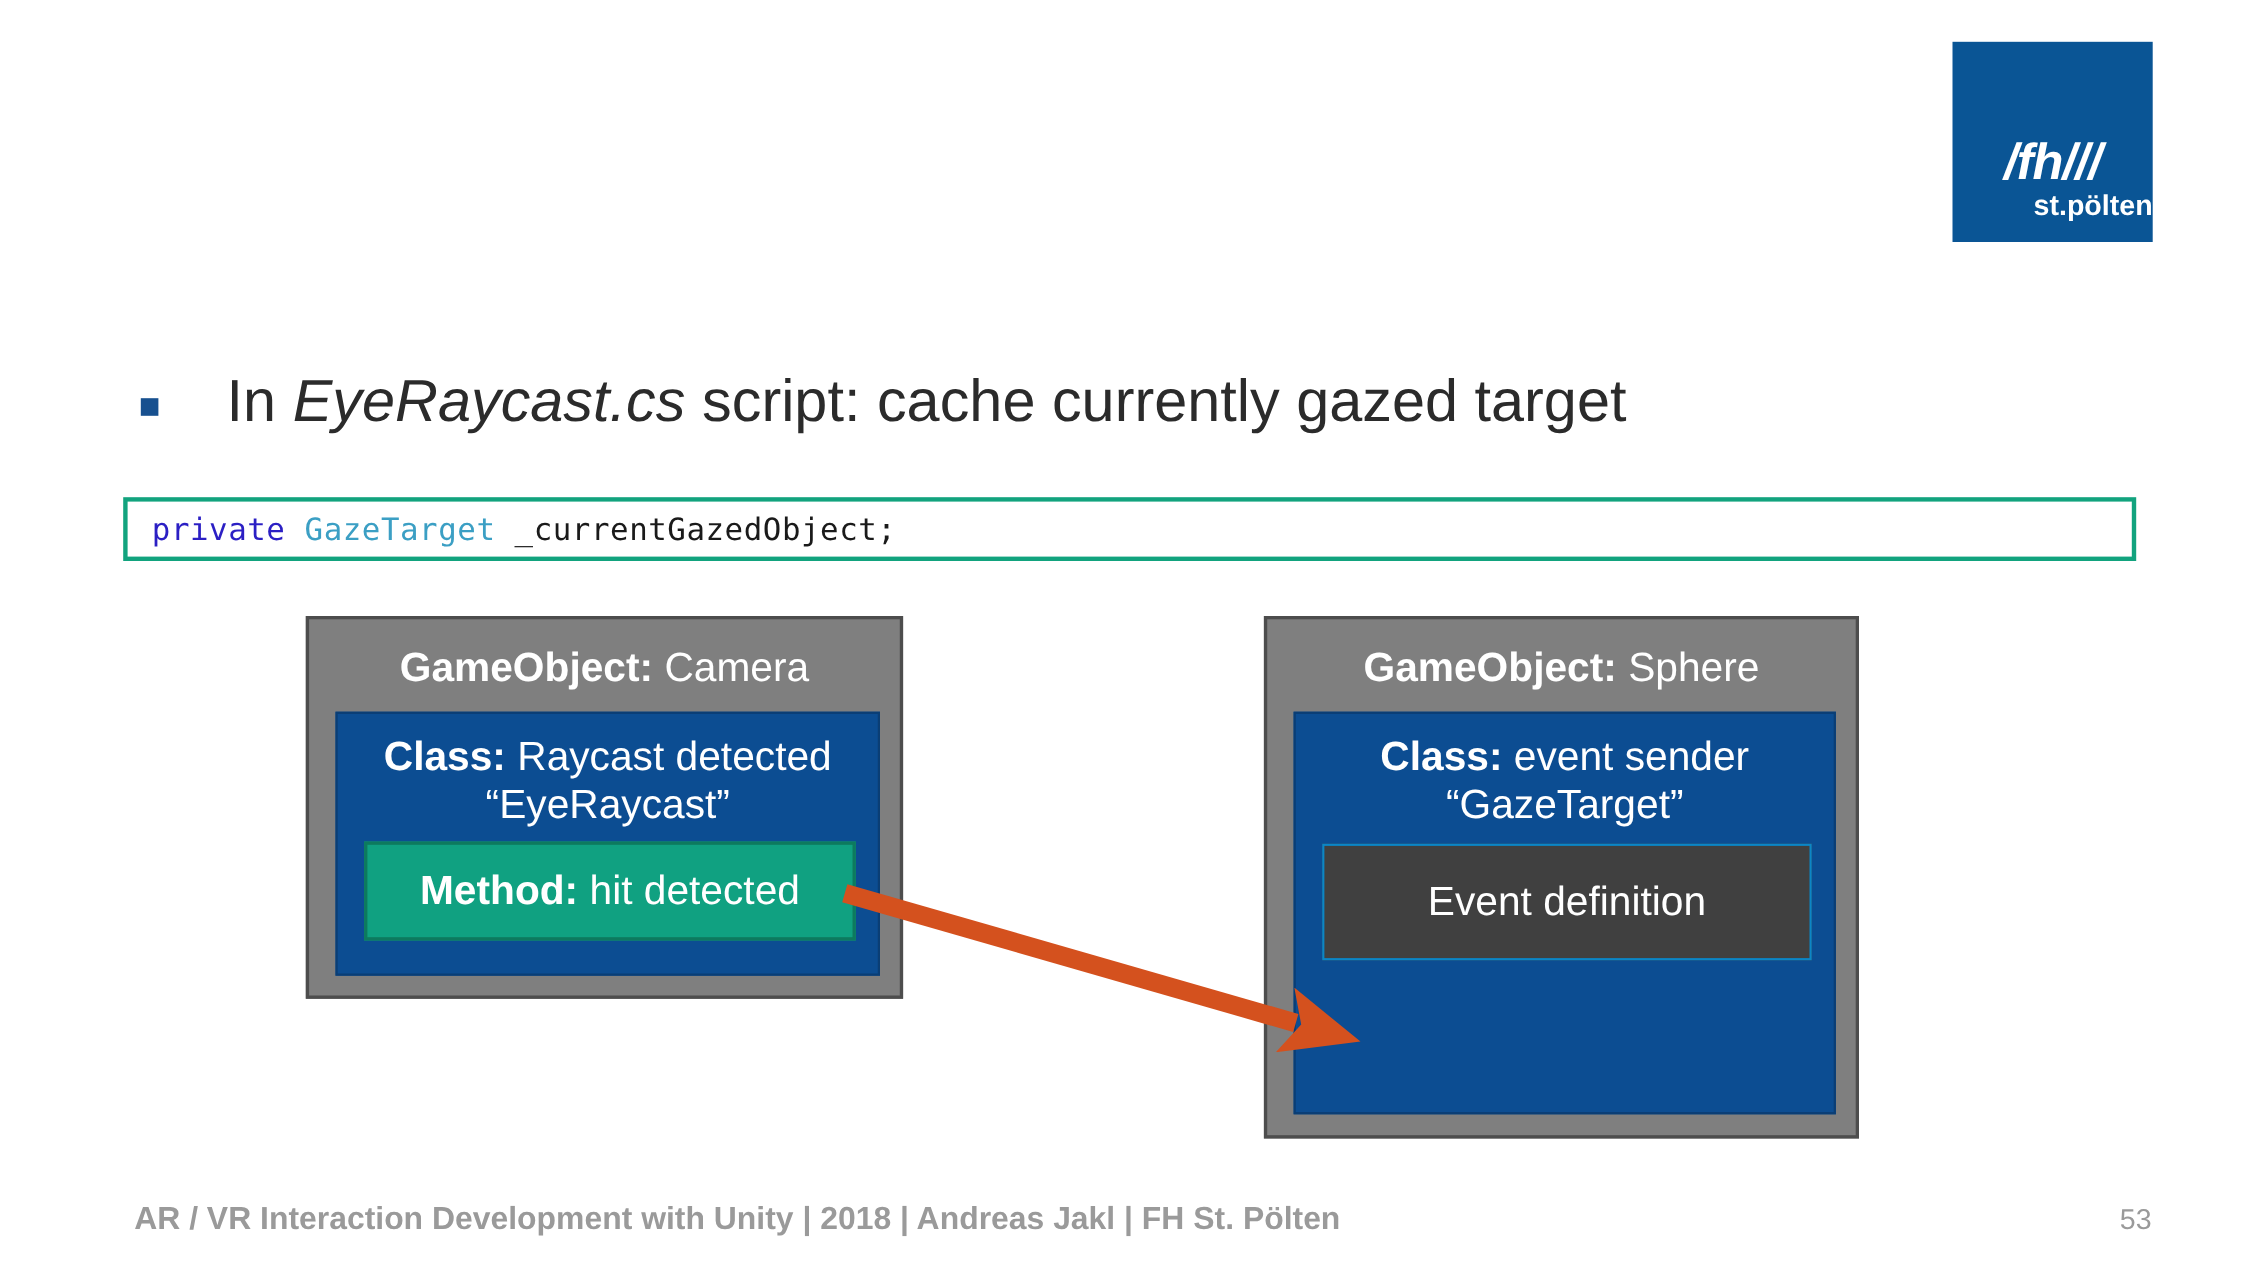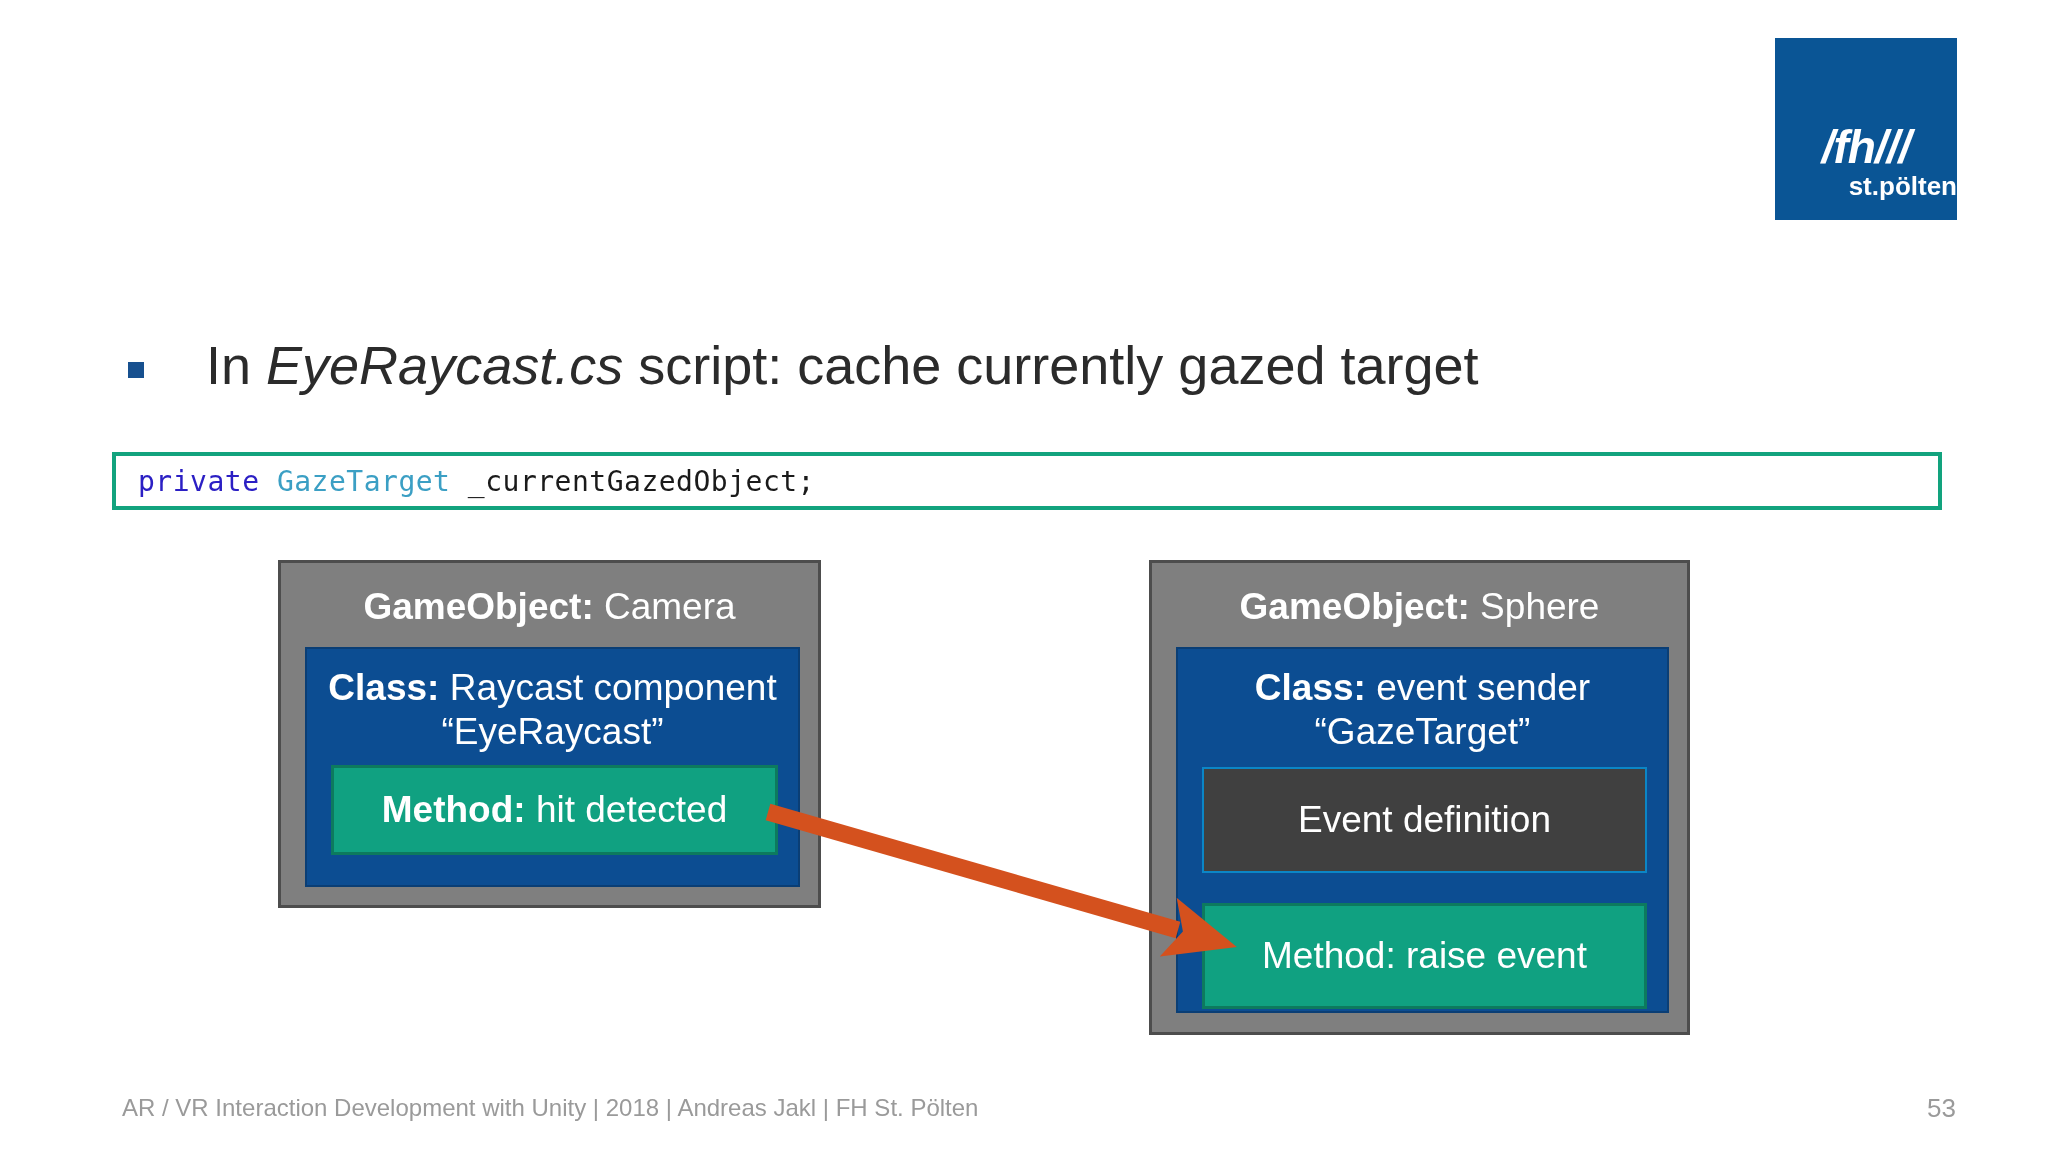--- a/index.html
+++ b/index.html
@@ -214,24 +214,24 @@
     width: 2048px;
     height: 1152px;
     pointer-events: none;
   }
 
   
   .footer-text {
     position: absolute;
     left: 122px;
     top: 1092px;
-    font-size: 24px;
+    font-size: 29px;
     line-height: 32px;
     color: #9A9A9A;
-    font-weight: 400;
+    font-weight: 700;
     white-space: nowrap;
   }
   .page-num {
     position: absolute;
     right: 92px;
     top: 1092px;
     font-size: 26px;
     line-height: 32px;
     color: #9A9A9A;
     font-weight: 300;
@@ -257,21 +257,21 @@
     <div class="code-line"><span class="tok-keyword">private</span><span class="tok-plain"> </span><span class="tok-type">GazeTarget</span><span class="tok-plain"> </span><span class="tok-plain">_currentGazedObject;</span></div>
   </div>
 
   <div class="go-box" style="left:278px; top:560px; width:543px; height:348px;">
     <div class="go-title" style="top:22px;">
       <b>GameObject:</b><span> Camera</span>
     </div>
 
     <div class="class-box" style="left:24px; top:84px; width:495px; height:240px;">
       <div class="class-title" style="top:16px;">
-        <b>Class:</b><span> Raycast component</span>
+        <b>Class:</b><span> Raycast detected</span>
       </div>
       <div class="class-title" style="top:60px;">“EyeRaycast”</div>
 
       <div class="method-box" style="left:24px; top:116px; width:447px; height:90px;">
         <div class="label">
           <b>Method:</b><span> hit detected</span>
         </div>
       </div>
     </div>
   </div>
@@ -284,23 +284,20 @@
     <div class="class-box" style="left:24px; top:84px; width:493px; height:366px;">
       <div class="class-title" style="top:16px;">
         <b>Class:</b><span> event sender</span>
       </div>
       <div class="class-title" style="top:60px;">“GazeTarget”</div>
 
       <div class="event-box" style="left:24px; top:118px; width:445px; height:106px;">
         <div class="label">Event definition</div>
       </div>
 
-      <div class="method-box" style="left:24px; top:254px; width:445px; height:106px;">
-        <div class="label">Method: raise event</div>
-      </div>
     </div>
   </div>
 
   <svg class="arrow-svg" viewBox="0 0 2048 1152" xmlns="http://www.w3.org/2000/svg">
     <defs>
       <marker id="arrowhead" markerWidth="4.2" markerHeight="3.6" refX="0.6" refY="1.8" orient="auto">
         <path d="M0,0 L4.2,1.8 L0,3.6 L0.9,1.8 Z" fill="#D4511E"></path>
       </marker>
     </defs>
     <line x1="768" y1="812" x2="1178" y2="930" stroke="#D4511E" stroke-width="17" marker-end="url(#arrowhead)"></line>

